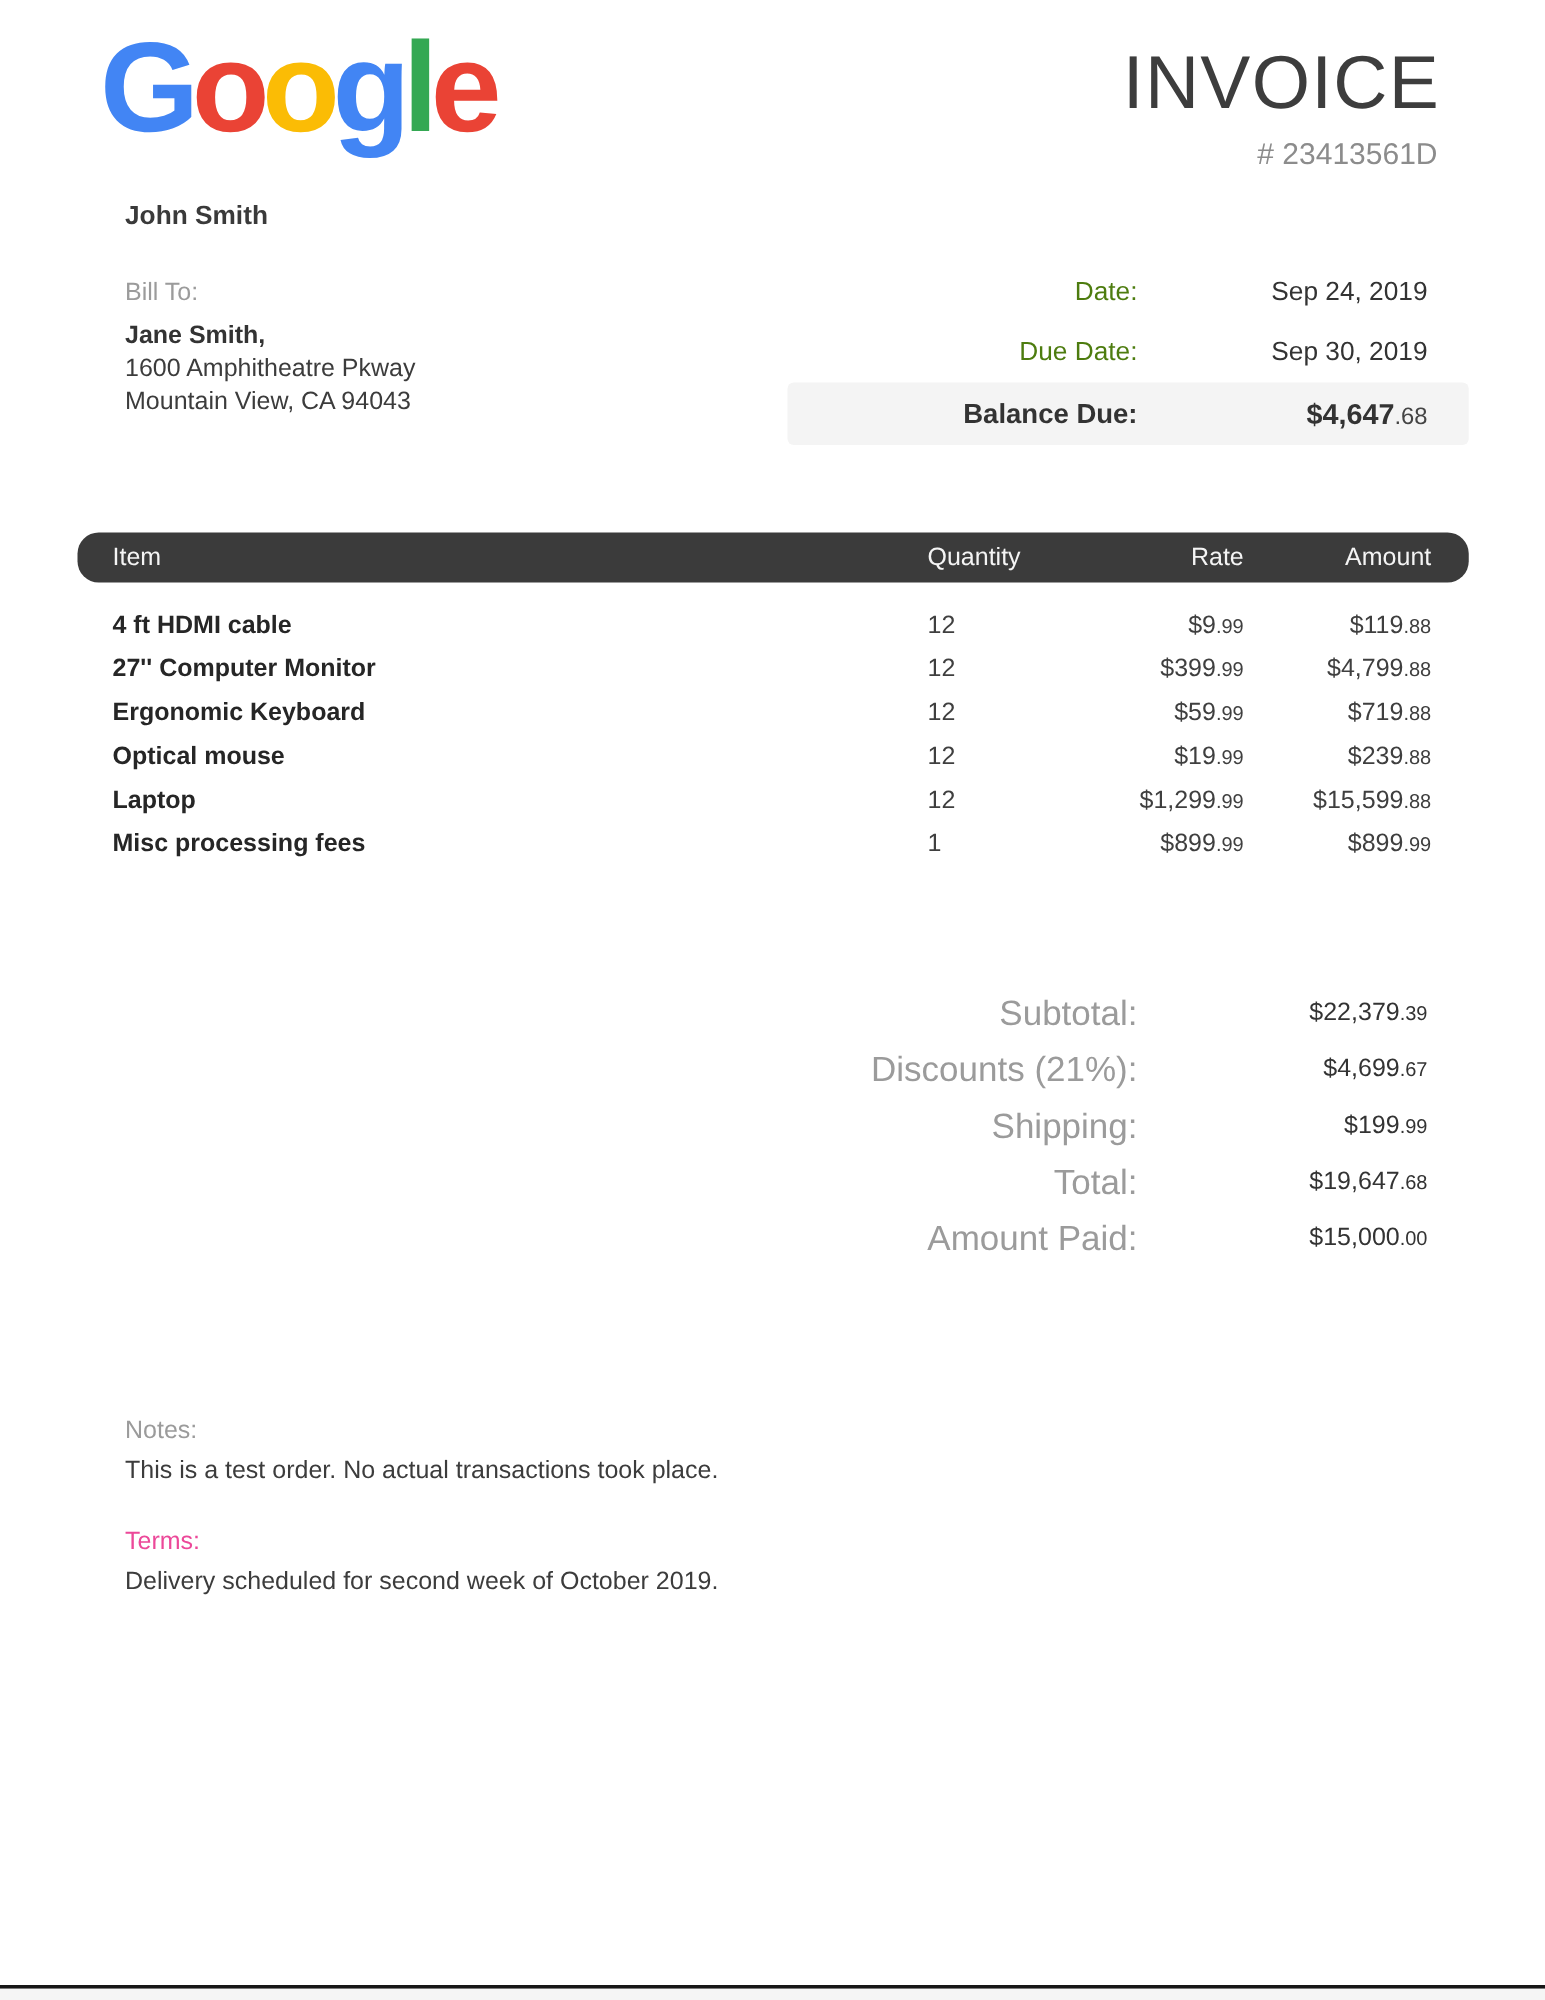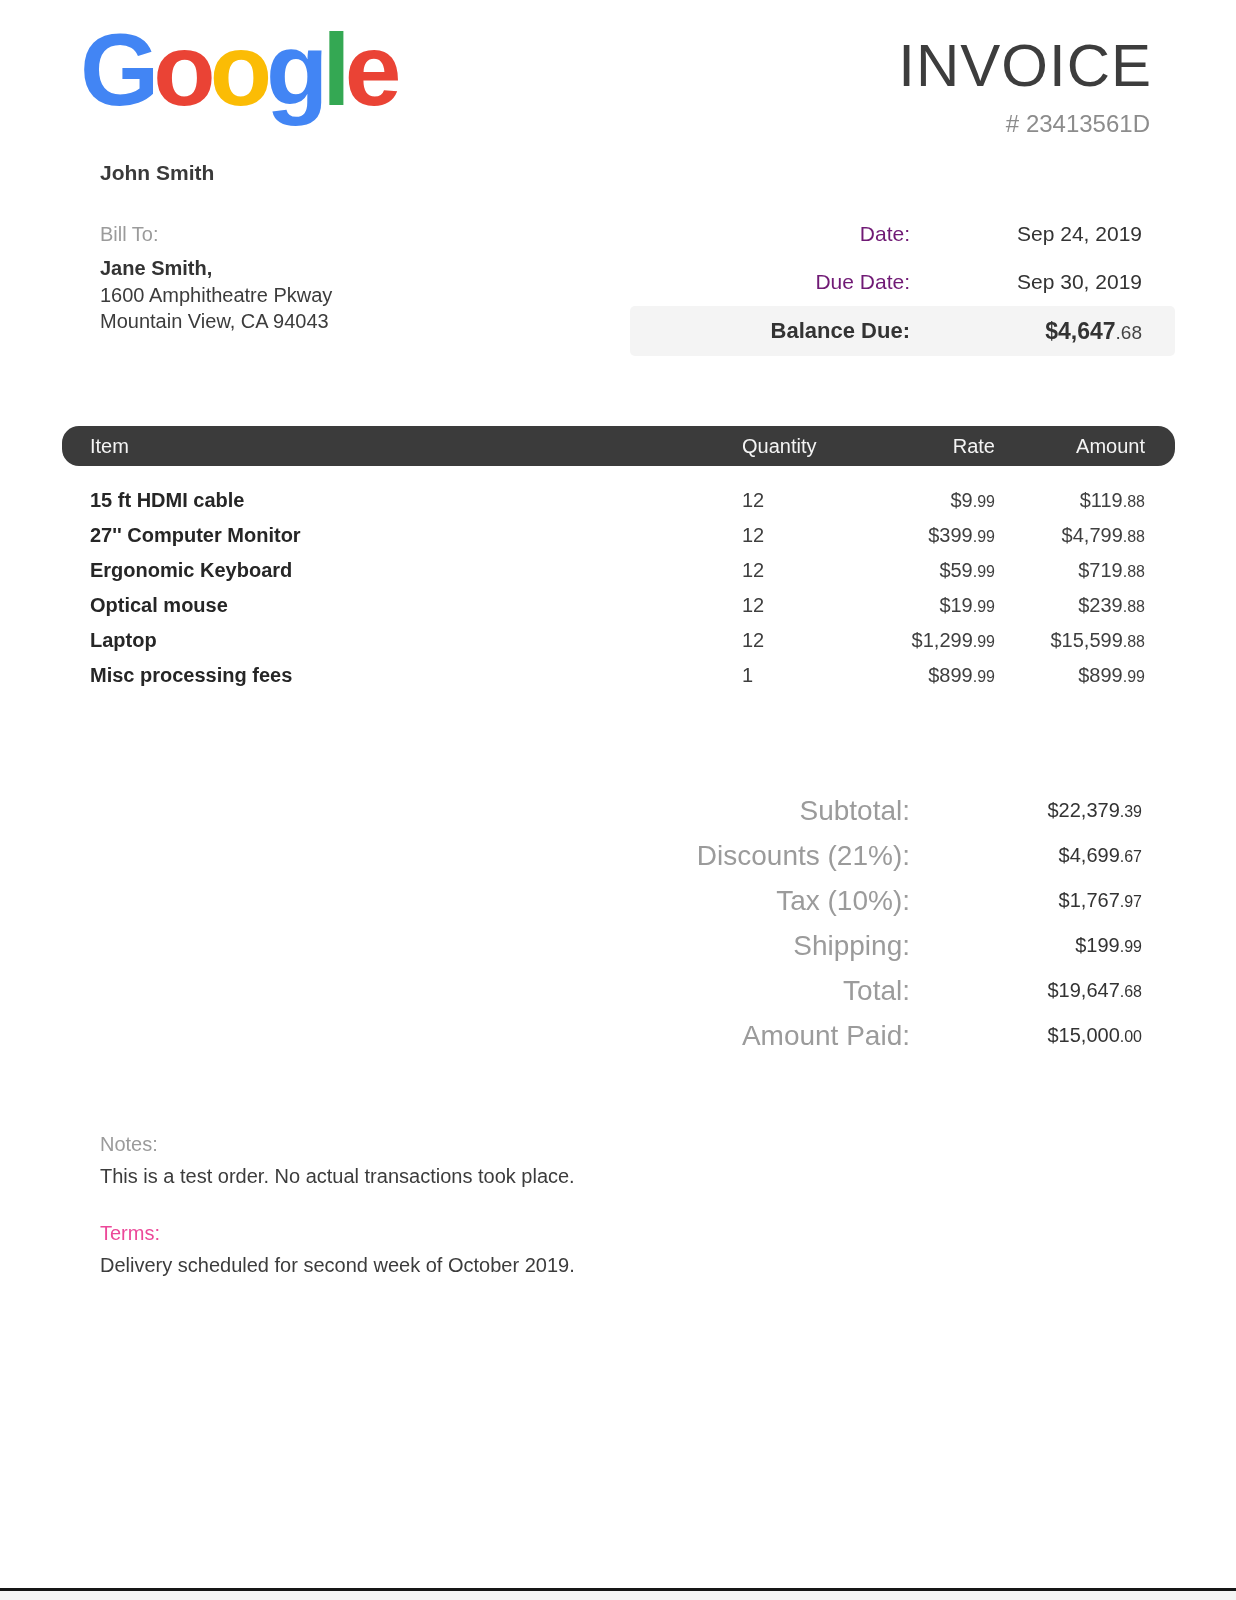--- a/index.html
+++ b/index.html
@@ -64,21 +64,21 @@
     font-size:20px; color:#3c3c3c;
   }
 
   
   .meta {
     position:absolute; left:630px; top:210px; width:545px;
   }
   .meta-row { display:flex; height:48px; align-items:center; }
   .meta-label {
     width:280px; text-align:right;
-    font-size:21px; color:#701a75;
+    font-size:21px; color:#4d7c0f;
   }
   .meta-value {
     flex:1; text-align:right; padding-right:33px;
     font-size:21px; color:#333;
   }
   .meta-row.balance {
     height:50px; background:#f4f4f4; border-radius:5px;
   }
   .meta-row.balance .meta-label {
     font-weight:bold; color:#333; font-size:22px;
@@ -167,21 +167,21 @@
   </div>
 
   <div class="items-header">
       <div class="col0">Item</div>
       <div class="col1">Quantity</div>
       <div class="col2">Rate</div>
       <div class="col3">Amount</div>
     </div>
   <div class="items-body">
       <div class="tr">
-        <div class="td col0 item-name">15 ft HDMI cable</div>
+        <div class="td col0 item-name">4 ft HDMI cable</div>
         <div class="td col1">12</div>
         <div class="td col2 money"><span class="m-main">$9</span><span class="m-cents">.99</span></div>
         <div class="td col3 money"><span class="m-main">$119</span><span class="m-cents">.88</span></div>
       </div>
       <div class="tr">
         <div class="td col0 item-name">27'' Computer Monitor</div>
         <div class="td col1">12</div>
         <div class="td col2 money"><span class="m-main">$399</span><span class="m-cents">.99</span></div>
         <div class="td col3 money"><span class="m-main">$4,799</span><span class="m-cents">.88</span></div>
       </div>
@@ -214,24 +214,20 @@
   <div class="summary">
       <div class="summary-row">
         <div class="sum-label">Subtotal:</div>
         <div class="sum-value money"><span class="m-main">$22,379</span><span class="m-cents">.39</span></div>
       </div>
       <div class="summary-row">
         <div class="sum-label">Discounts (21%):</div>
         <div class="sum-value money"><span class="m-main">$4,699</span><span class="m-cents">.67</span></div>
       </div>
       <div class="summary-row">
-        <div class="sum-label">Tax (10%):</div>
-        <div class="sum-value money"><span class="m-main">$1,767</span><span class="m-cents">.97</span></div>
-      </div>
-      <div class="summary-row">
         <div class="sum-label">Shipping:</div>
         <div class="sum-value money"><span class="m-main">$199</span><span class="m-cents">.99</span></div>
       </div>
       <div class="summary-row">
         <div class="sum-label">Total:</div>
         <div class="sum-value money"><span class="m-main">$19,647</span><span class="m-cents">.68</span></div>
       </div>
       <div class="summary-row">
         <div class="sum-label">Amount Paid:</div>
         <div class="sum-value money"><span class="m-main">$15,000</span><span class="m-cents">.00</span></div>

